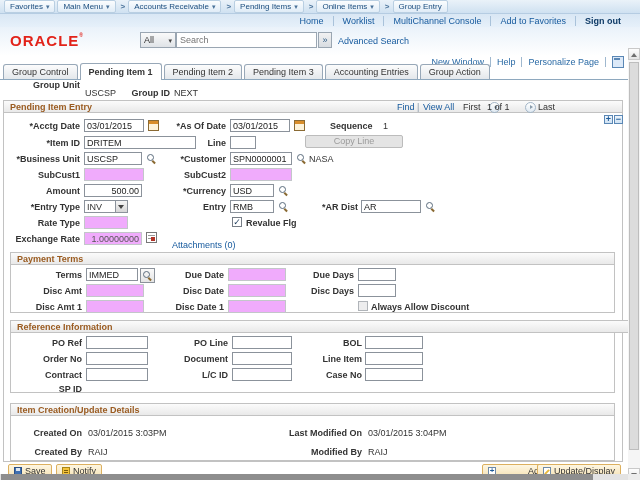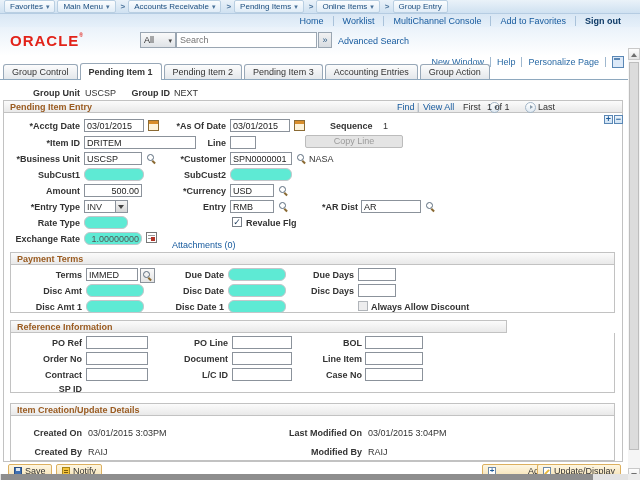--- a/index.html
+++ b/index.html
@@ -55,21 +55,21 @@
        border-radius:3px 3px 0 0;background:linear-gradient(#fcfcfc,#e2e6ea);color:#333;cursor:pointer;
        white-space:nowrap;position:relative;}
   .tab.active{background:#fff;font-weight:bold;height:16px;line-height:16px;z-index:2;}
   #tabline{position:absolute;left:0;top:79px;width:628px;border-top:1px solid #8ea8be;}
 
   
   .fl{position:absolute;font-weight:bold;text-align:right;color:#333;white-space:nowrap;}
   .fv{position:absolute;color:#333;white-space:nowrap;}
   .fi{position:absolute;height:13px;box-sizing:border-box;border:1px solid #8b929b;background:#fff;
       font:9px "Liberation Sans",sans-serif;padding:0 2px;color:#222;}
-  .fi.dis{background:#5eead4;border-color:#c3c6ca;color:#555;border-radius:6px;}
+  .fi.dis{background:#f0abfc;border-color:#c3c6ca;color:#555;}
   .fi.num{text-align:right;}
   .link{color:#15599d;cursor:pointer;}
 
   .mag{position:absolute;width:11px;height:11px;cursor:pointer;}
   .mag::before{content:"";position:absolute;left:1px;top:1px;width:5px;height:5px;
                border:1.5px solid #5b6c7d;border-radius:50%;}
   .mag.boxed{width:13px;height:13px;border:1px solid #8b929b;background:linear-gradient(#fafafa,#e4e4e4);}
   .mag.boxed::before{left:2px;top:2px;}
   .mag::after{content:"";position:absolute;left:7px;top:7px;width:4px;height:2px;background:#8a6a33;
               transform:rotate(45deg);transform-origin:0 0;}
@@ -211,21 +211,21 @@
   <div id="tabs">
     <span class="tab">Group Control</span>
     <span class="tab active">Pending Item 1</span>
     <span class="tab">Pending Item 2</span>
     <span class="tab">Pending Item 3</span>
     <span class="tab">Accounting Entries</span>
     <span class="tab">Group Action</span>
   </div>
   <div id="tabline"></div>
 
-  <span class="fl" style="left:0;top:88px;width:80px;">Group Unit</span>
+  <span class="fl" style="left:0;top:80px;width:80px;">Group Unit</span>
   <span class="fv" style="left:85px;top:88px;">USCSP</span>
   <span class="fl" style="left:100px;top:88px;width:70px;">Group ID</span>
   <span class="fv" style="left:174px;top:88px;">NEXT</span>
 
   <div class="gb-h" style="left:3px;top:100px;width:620px;">
     <span>Pending Item Entry</span>
   </div>
   <span class="link" style="position:absolute;left:397px;top:102px;">Find</span>
   <span class="fv" style="left:417px;top:102px;color:#8899aa;">|</span>
   <span class="link" style="position:absolute;left:423px;top:102px;">View All</span>
@@ -316,21 +316,21 @@
   <span class="fl" style="left:280px;top:286px;width:74px;">Disc Days</span>
   <input class="fi" style="left: 358px; top: 284px; width: 38px;">
 
   <span class="fl" style="left:10px;top:302px;width:72px;">Disc Amt 1</span>
   <input class="fi dis" style="left: 86px; top: 300px; width: 58px;">
   <span class="fl" style="left:140px;top:302px;width:84px;">Disc Date 1</span>
   <input class="fi dis" style="left: 228px; top: 300px; width: 58px;">
   <span class="cb dis" style="left:358px;top:301px;"></span>
   <span class="fl" style="left:371px;top:302px;width:110px;text-align:left;">Always Allow Discount</span>
 
-  <div class="gb-h" style="left:10px;top:320px;width:497px;">
+  <div class="gb-h" style="left:10px;top:320px;width:620px;">
     <span>Reference Information</span>
   </div>
   <div class="gb-b" style="left:10px;top:333px;width:605px;height:60px;"></div>
 
   <span class="fl" style="left:10px;top:338px;width:72px;">PO Ref</span>
   <input class="fi" style="left: 86px; top: 336px; width: 62px;">
   <span class="fl" style="left:140px;top:338px;width:88px;">PO Line</span>
   <input class="fi" style="left: 232px; top: 336px; width: 60px;">
   <span class="fl" style="left:290px;top:338px;width:72px;">BOL</span>
   <input class="fi" style="left: 365px; top: 336px; width: 58px;">

